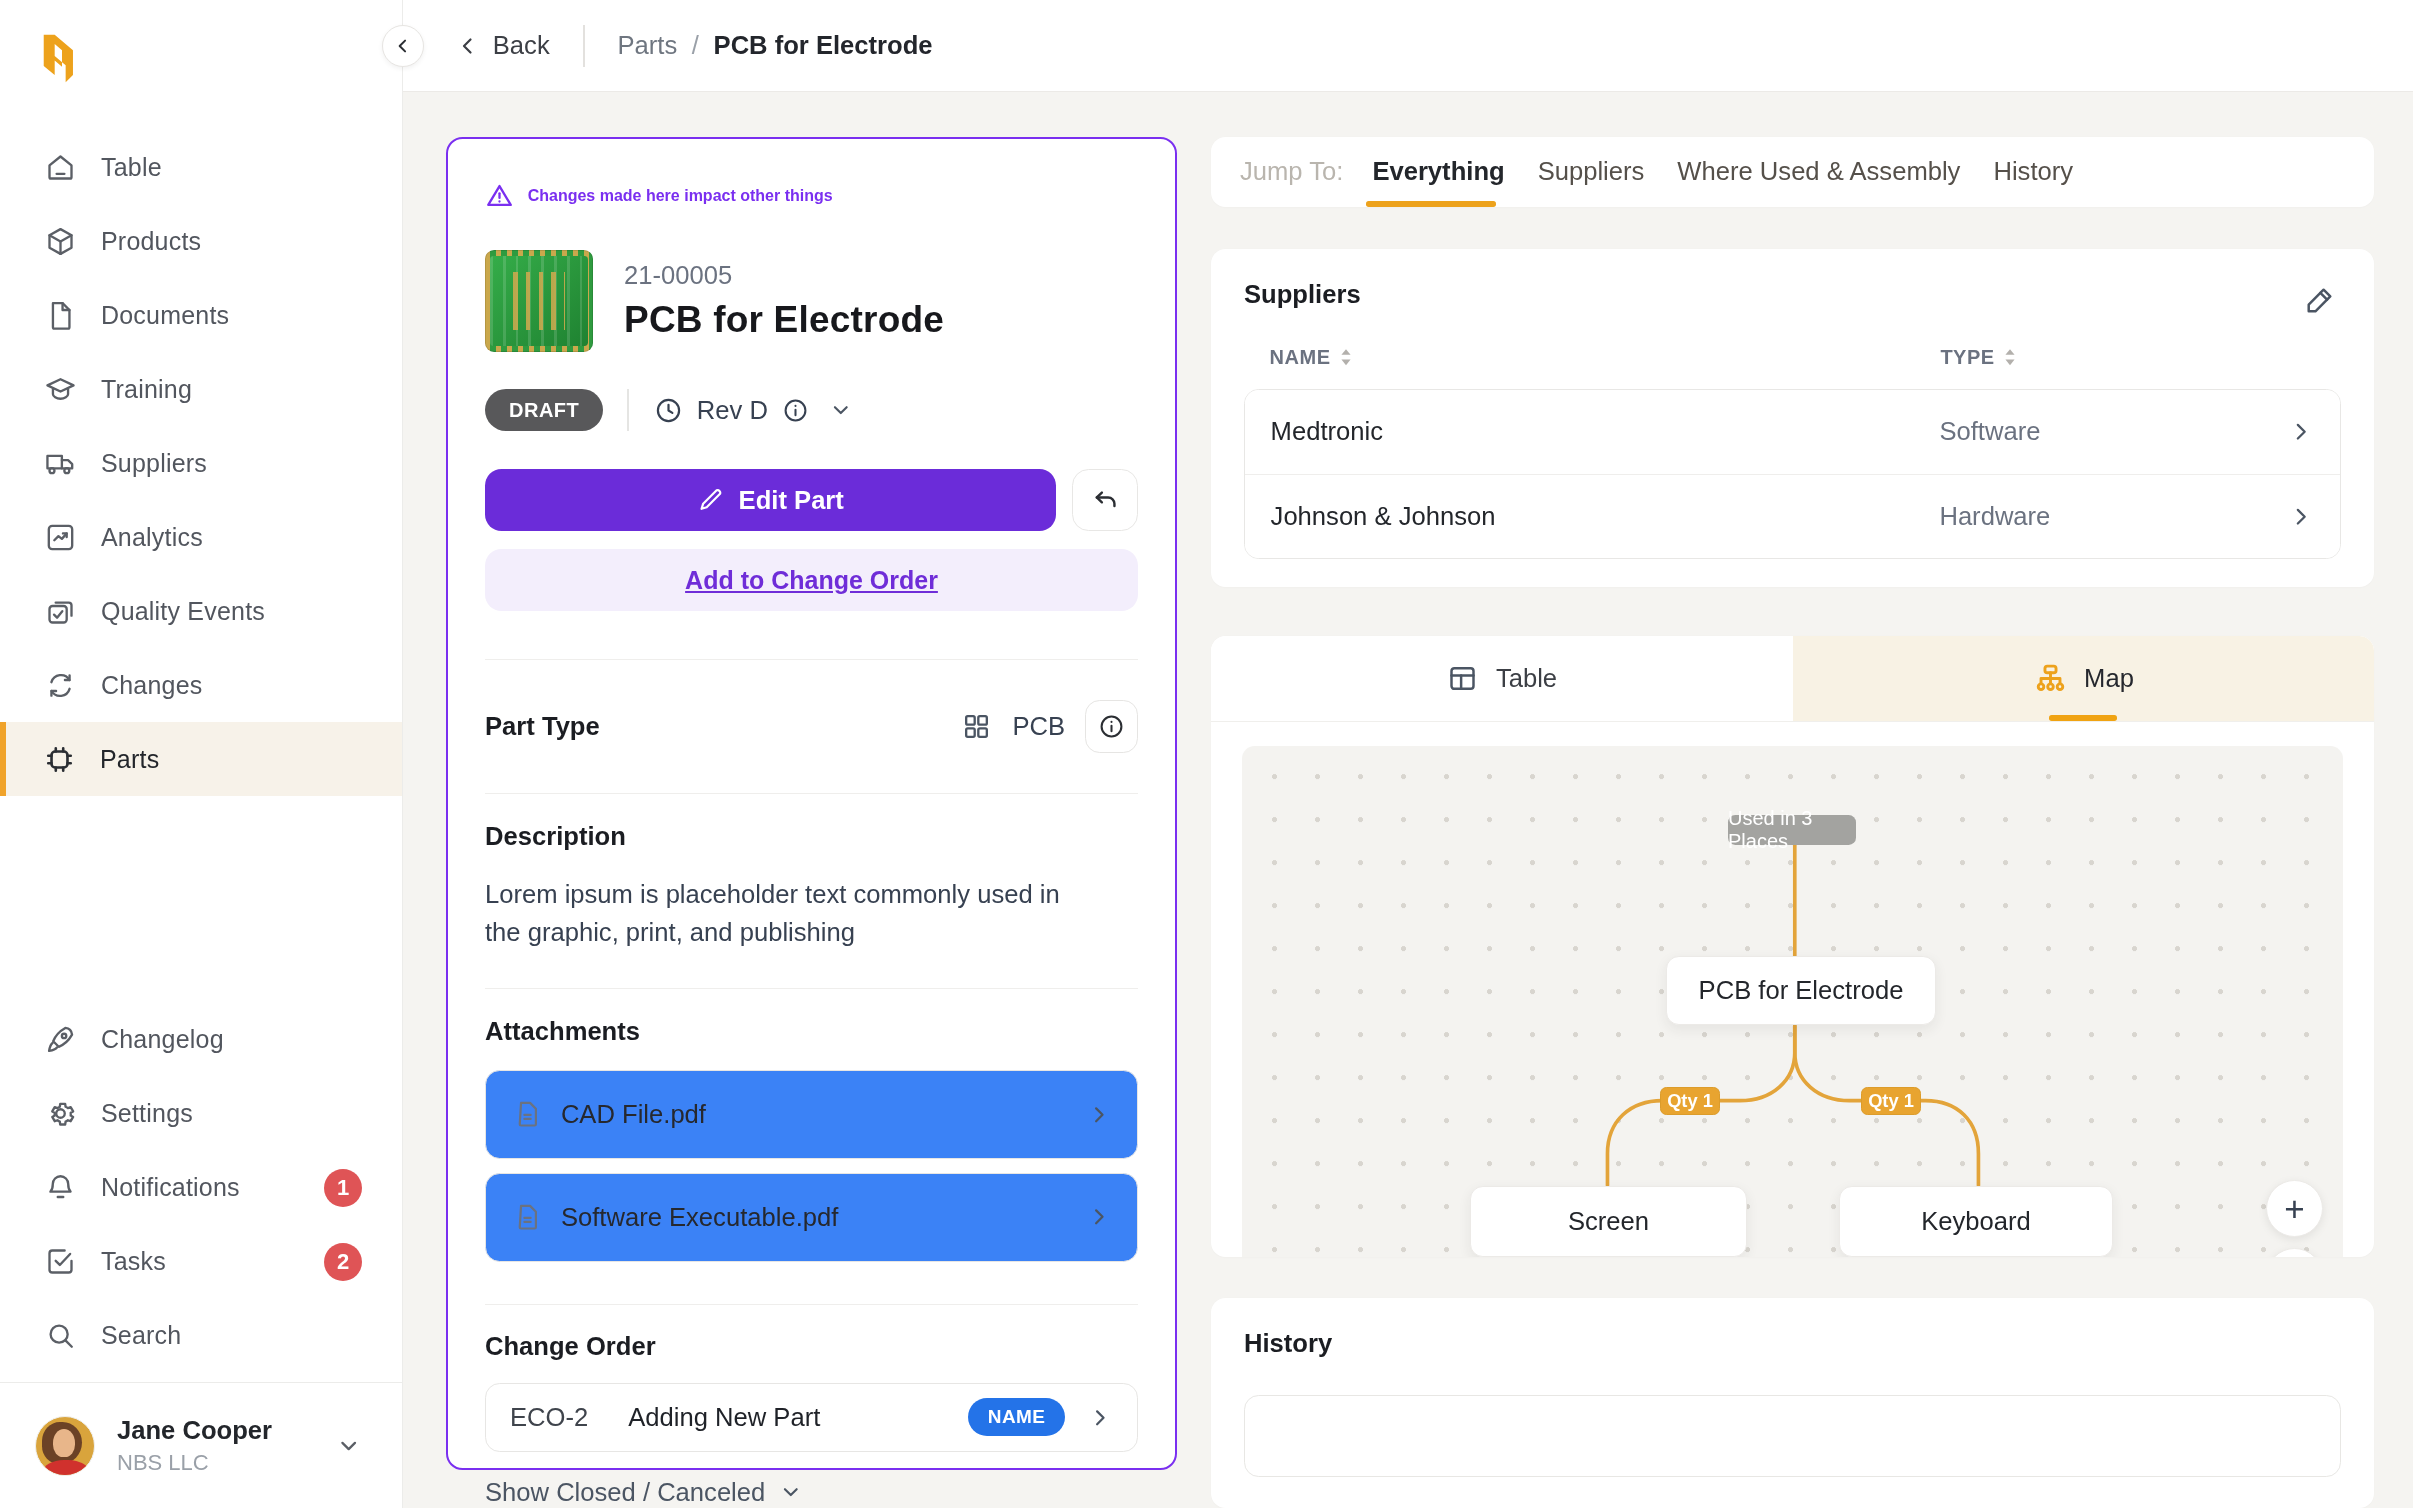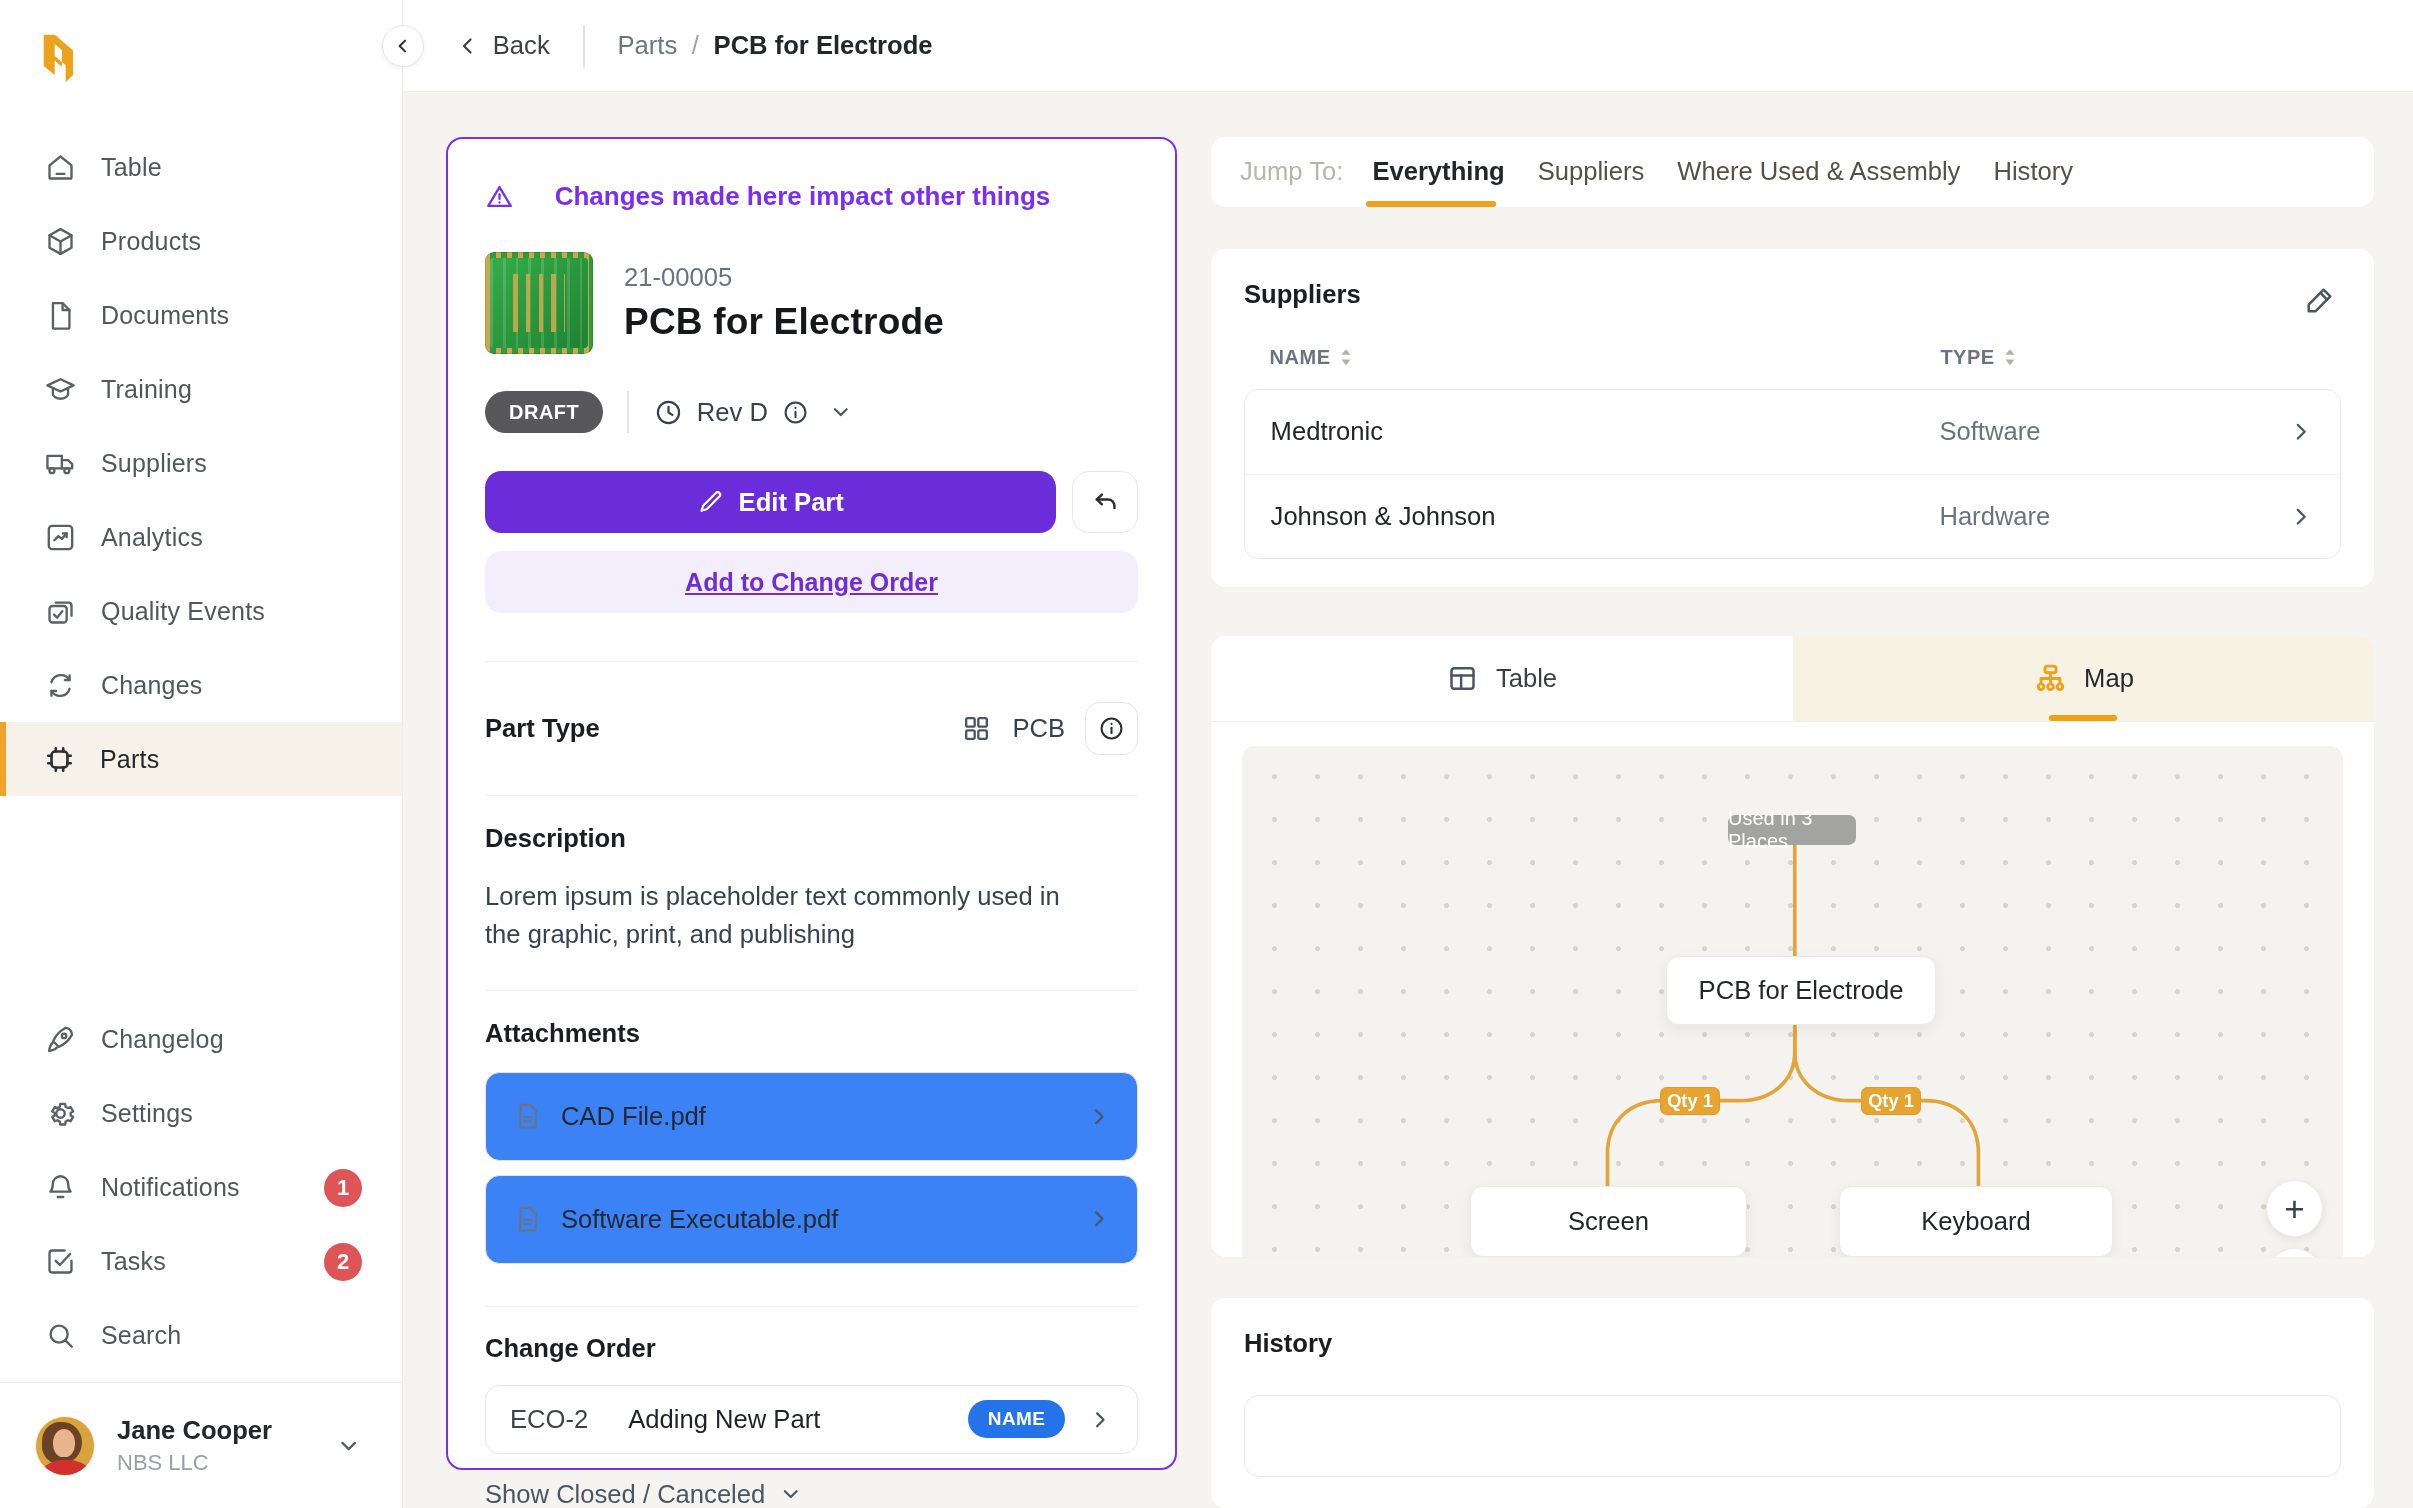--- a/index.html
+++ b/index.html
@@ -47,21 +47,21 @@
   .crumb-parent{color:#6f7680;cursor:pointer;}
   .crumb-sep{color:#9aa0a8;margin:0 14.6px;}
   .crumb-current{color:#23262c;font-weight:600;}
 
   .content{flex:1;background:var(--bg);display:flex;gap:34px;padding:45px 39px 0 43px;overflow:hidden;}
 
   
   .part-card{width:731px;min-width:731px;height:1333px;background:#fff;border:2.7px solid var(--purple-bright);border-radius:16.5px;padding:0 37px;}
   .pc-head{padding-top:42px;padding-bottom:48px;}
   .warn-row{display:flex;align-items:center;gap:13.7px;color:var(--purple-bright);margin-bottom:40px;}
-  .warn-row .wtext{font-size:26px;font-weight:600;margin-left:27px;}
+  .warn-row .wtext{font-size:16px;font-weight:600;}
   .media-row{display:flex;align-items:center;}
   .part-thumb{width:108px;height:102px;border-radius:9.1px;background:
       repeating-linear-gradient(90deg,#caa84c 0 5.5px,#2f9b3f 5.5px 11px);
       padding:6.4px 4.6px;box-shadow:inset 0 0 0 0.9px rgba(0,0,0,.12);}
   .part-thumb-inner{width:100%;height:100%;border-radius:3.7px;background:
       repeating-linear-gradient(90deg,rgba(255,255,255,.14) 0 2.7px,transparent 2.7px 12.8px),
       linear-gradient(135deg,#35ad49,#1f8231);position:relative;overflow:hidden;}
   .part-thumb-inner:before{content:"";position:absolute;left:24%;top:18%;width:52%;height:64%;
       background:repeating-linear-gradient(90deg,#c9a94e 0 4.6px,transparent 4.6px 12.8px);opacity:.9;}
   .media-text{margin-left:31px;}

